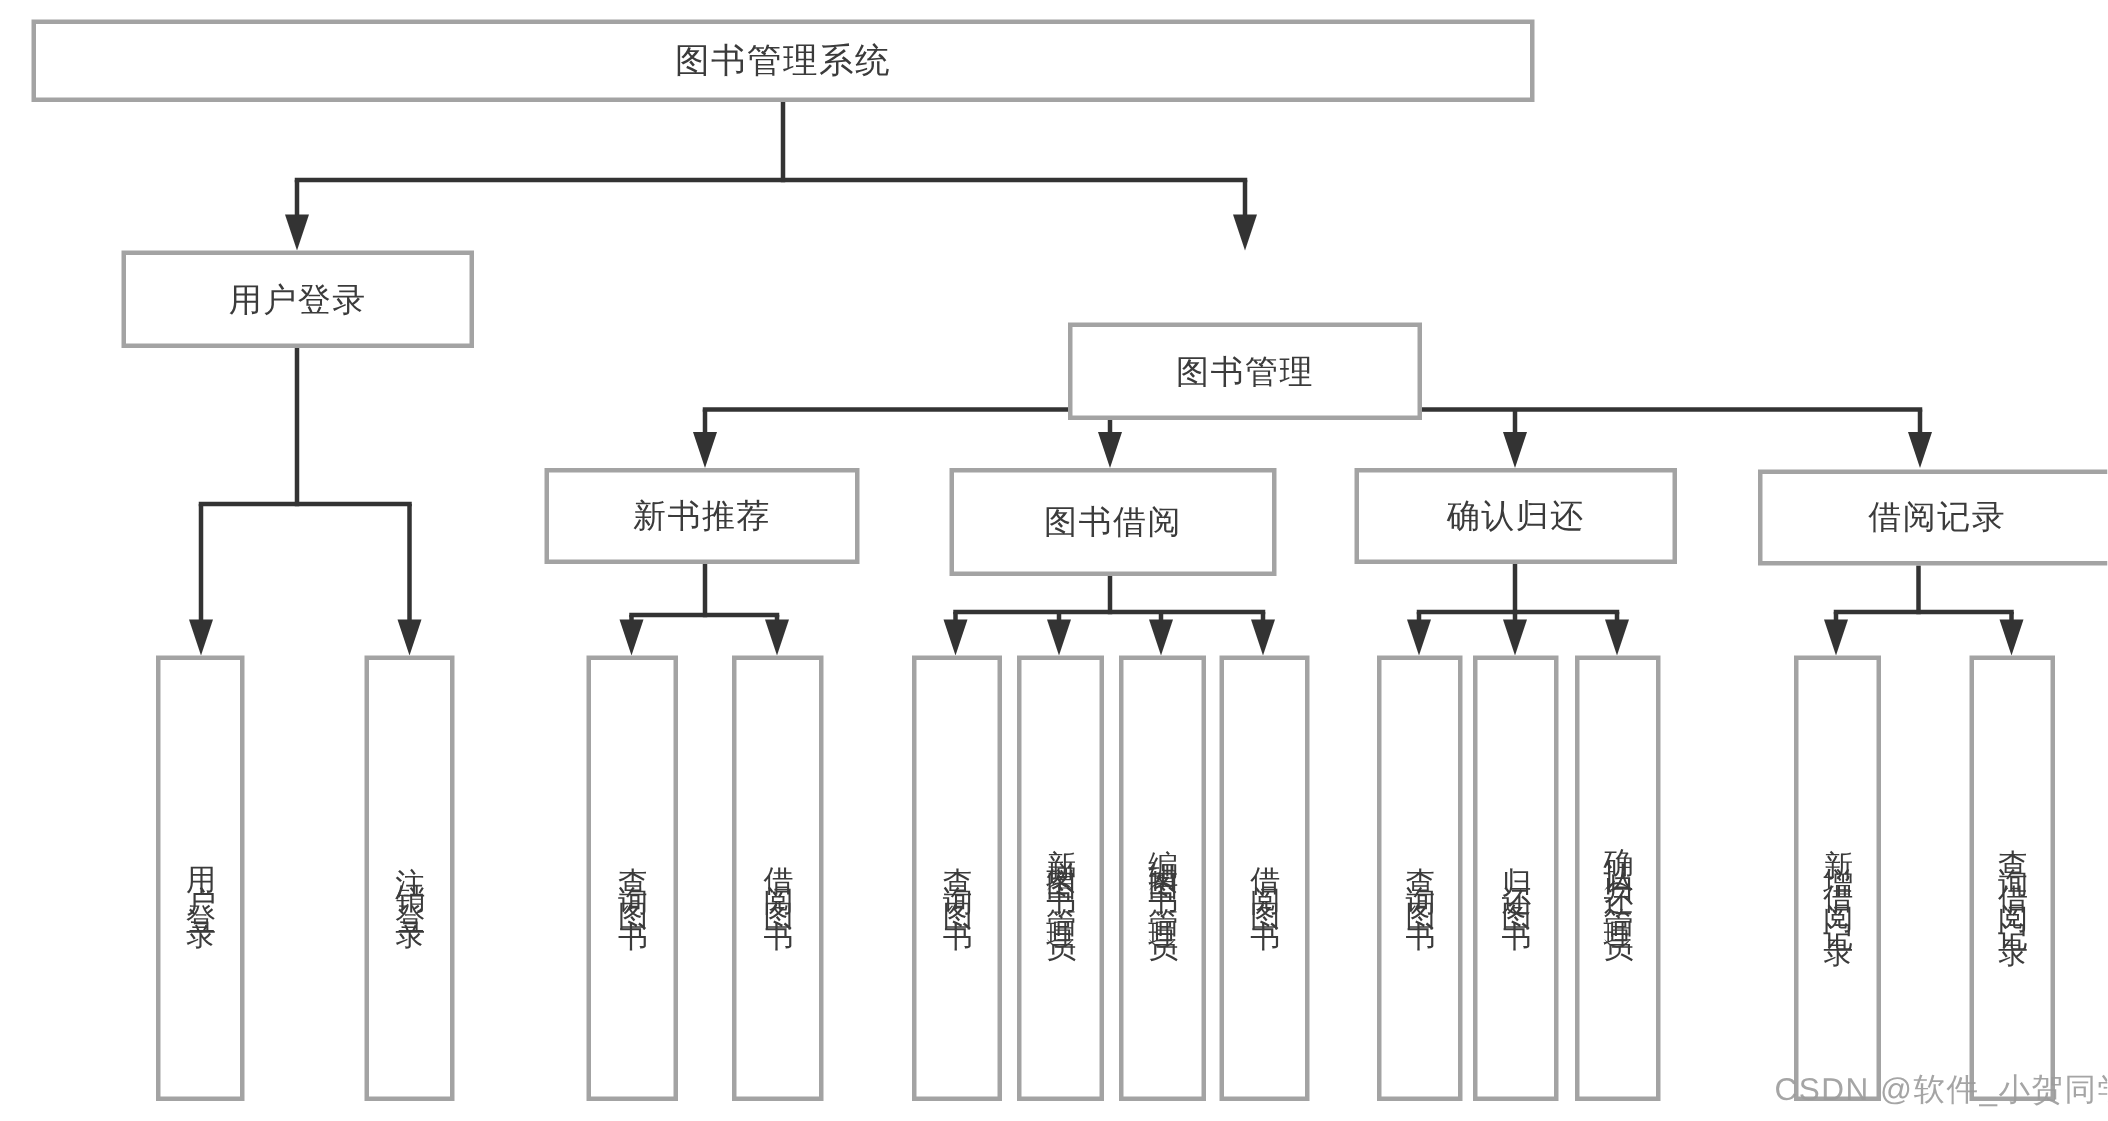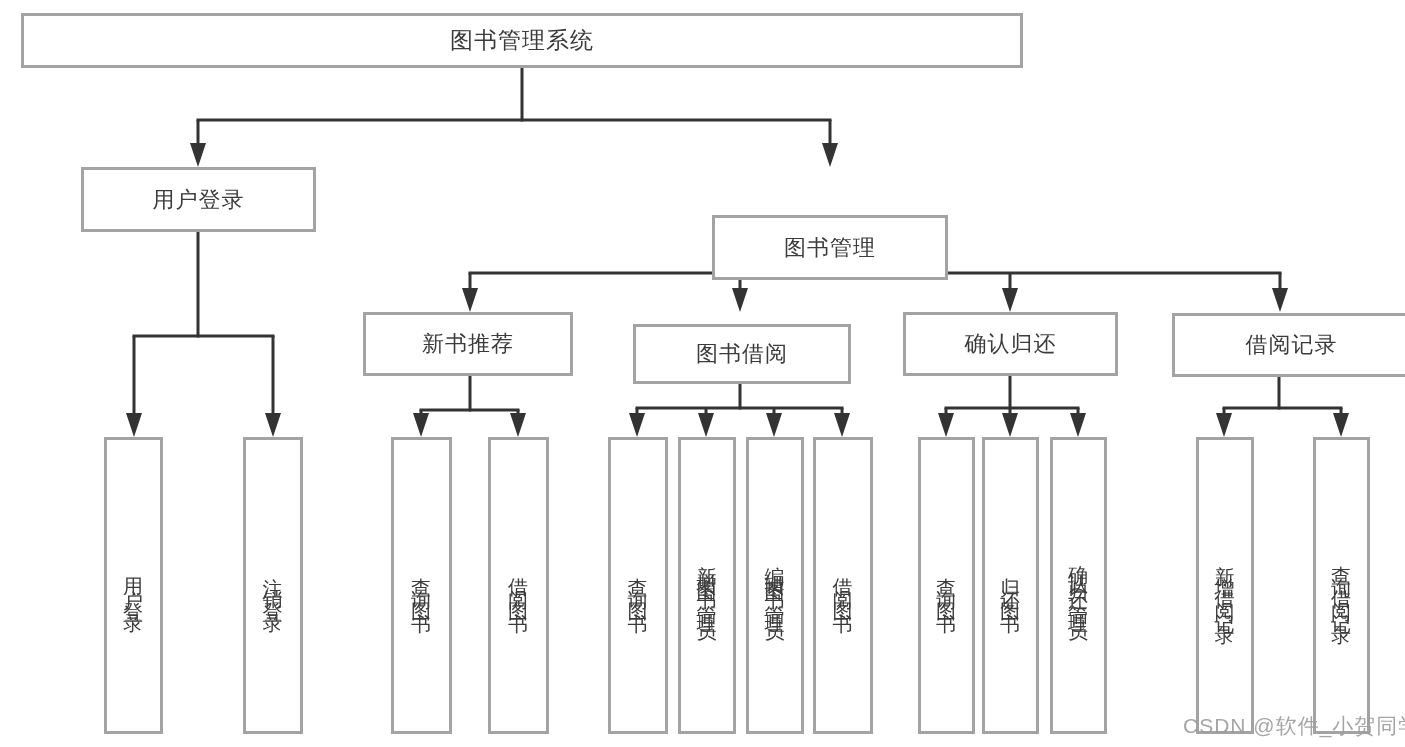--- a/index.html
+++ b/index.html
@@ -105,21 +105,21 @@
       <polygon points="1333,413 1349,413 1341,437" stroke="none"></polygon>
     </g>
   </svg>
 
   <div class="node h-node root-node" style="left:21px;top:13px;width:1002px;height:55px;">图书管理系统</div>
 
   <div class="node h-node" style="left:81px;top:167px;width:235px;height:65px;">用户登录</div>
   <div class="node h-node" style="left:712px;top:167px;width:236px;height:65px;margin-top:48px;">图书管理</div>
 
   <div class="node h-node" style="left:363px;top:312px;width:210px;height:64px;">新书推荐</div>
-  <div class="node h-node" style="left:633px;top:324px;width:218px;height:60px;">图书借阅</div>
+  <div class="node h-node" style="left:633px;top:312px;width:218px;height:72px;">图书借阅</div>
   <div class="node h-node" style="left:903px;top:312px;width:215px;height:64px;">确认归还</div>
   <div class="node h-node" style="left:1172px;top:313px;width:239px;height:64px;">借阅记录</div>
 
   <div class="node leaf" style="left:104px;top:437px;width:59px;height:297px;">
     <span>用户登录</span>
   </div>
   <div class="node leaf" style="left:243px;top:437px;width:60px;height:297px;">
     <span>注销登录</span>
   </div>
 

